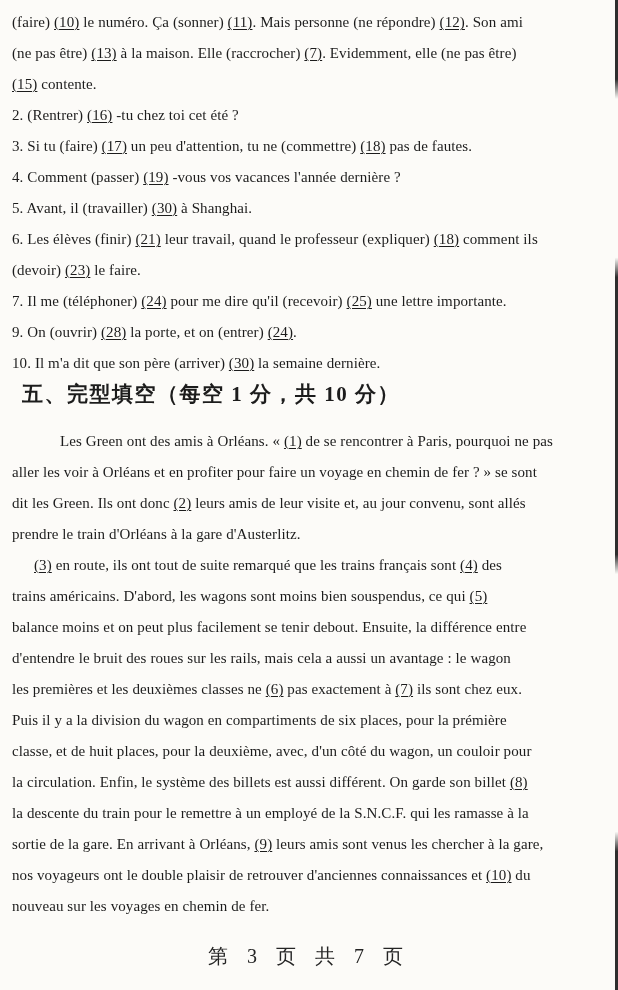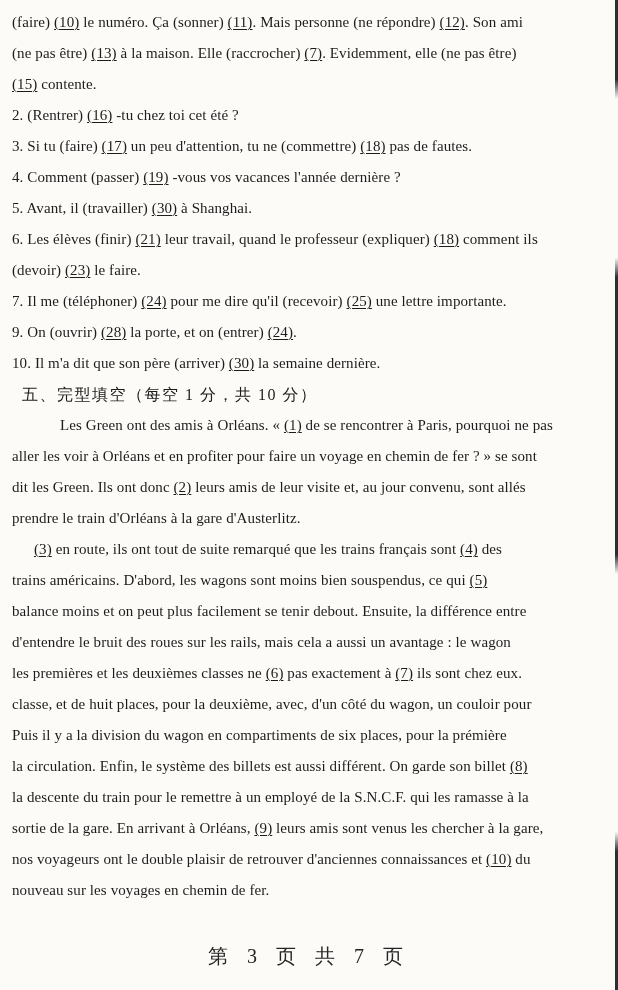--- a/index.html
+++ b/index.html
@@ -18,26 +18,26 @@
     left: 12px;
     right: 16px;
   }
   .line {
     font-size: 15px;
     line-height: 31px;
     white-space: nowrap;
     letter-spacing: 0.1px;
   }
   .line.ind1 { padding-left: 22px; }
-  .line.ind2 { padding-left: 48px; }
+  .line.ind2 { padding-left: 48px; margin-top: 16px; }
   .line.heading {
     padding-left: 10px;
-    font-size: 16px;
+    font-size: 21px;
     letter-spacing: 1.5px;
-    font-weight: 400;
+    font-weight: 700;
   }
   .blank {
     text-decoration: underline;
     text-underline-offset: 2px;
     text-decoration-thickness: 1px;
   }
   .footer {
     position: absolute;
     bottom: 20px;
     left: 0;
@@ -81,22 +81,22 @@
       <div class="line heading">五、完型填空（每空 1 分，共 10 分）</div>
       <div class="line ind2">Les Green ont des amis à Orléans. « <span class="blank">(1)</span> de se rencontrer à Paris, pourquoi ne pas</div>
       <div class="line">aller les voir à Orléans et en profiter pour faire un voyage en chemin de fer ? » se sont</div>
       <div class="line">dit les Green. Ils ont donc <span class="blank">(2)</span> leurs amis de leur visite et, au jour convenu, sont allés</div>
       <div class="line">prendre le train d'Orléans à la gare d'Austerlitz.</div>
       <div class="line ind1"><span class="blank">(3)</span> en route, ils ont tout de suite remarqué que les trains français sont <span class="blank">(4)</span> des</div>
       <div class="line">trains américains. D'abord, les wagons sont moins bien souspendus, ce qui <span class="blank">(5)</span></div>
       <div class="line">balance moins et on peut plus facilement se tenir debout. Ensuite, la différence entre</div>
       <div class="line">d'entendre le bruit des roues sur les rails, mais cela a aussi un avantage : le wagon</div>
       <div class="line">les premières et les deuxièmes classes ne <span class="blank">(6)</span> pas exactement à <span class="blank">(7)</span> ils sont chez eux.</div>
+      <div class="line">Puis il y a la division du wagon en compartiments de six places, pour la prémière</div>
       <div class="line">classe, et de huit places, pour la deuxième, avec, d'un côté du wagon, un couloir pour</div>
-      <div class="line">Puis il y a la division du wagon en compartiments de six places, pour la prémière</div>
       <div class="line">la circulation. Enfin, le système des billets est aussi différent. On garde son billet <span class="blank">(8)</span></div>
       <div class="line">la descente du train pour le remettre à un employé de la S.N.C.F. qui les ramasse à la</div>
       <div class="line">sortie de la gare. En arrivant à Orléans, <span class="blank">(9)</span> leurs amis sont venus les chercher à la gare,</div>
       <div class="line">nos voyageurs ont le double plaisir de retrouver d'anciennes connaissances et <span class="blank">(10)</span> du</div>
       <div class="line">nouveau sur les voyages en chemin de fer.</div>
     </div>
   <div class="footer">第 3 页 共 7 页</div>
   <div class="scan-edge"></div>
 </div>
 

